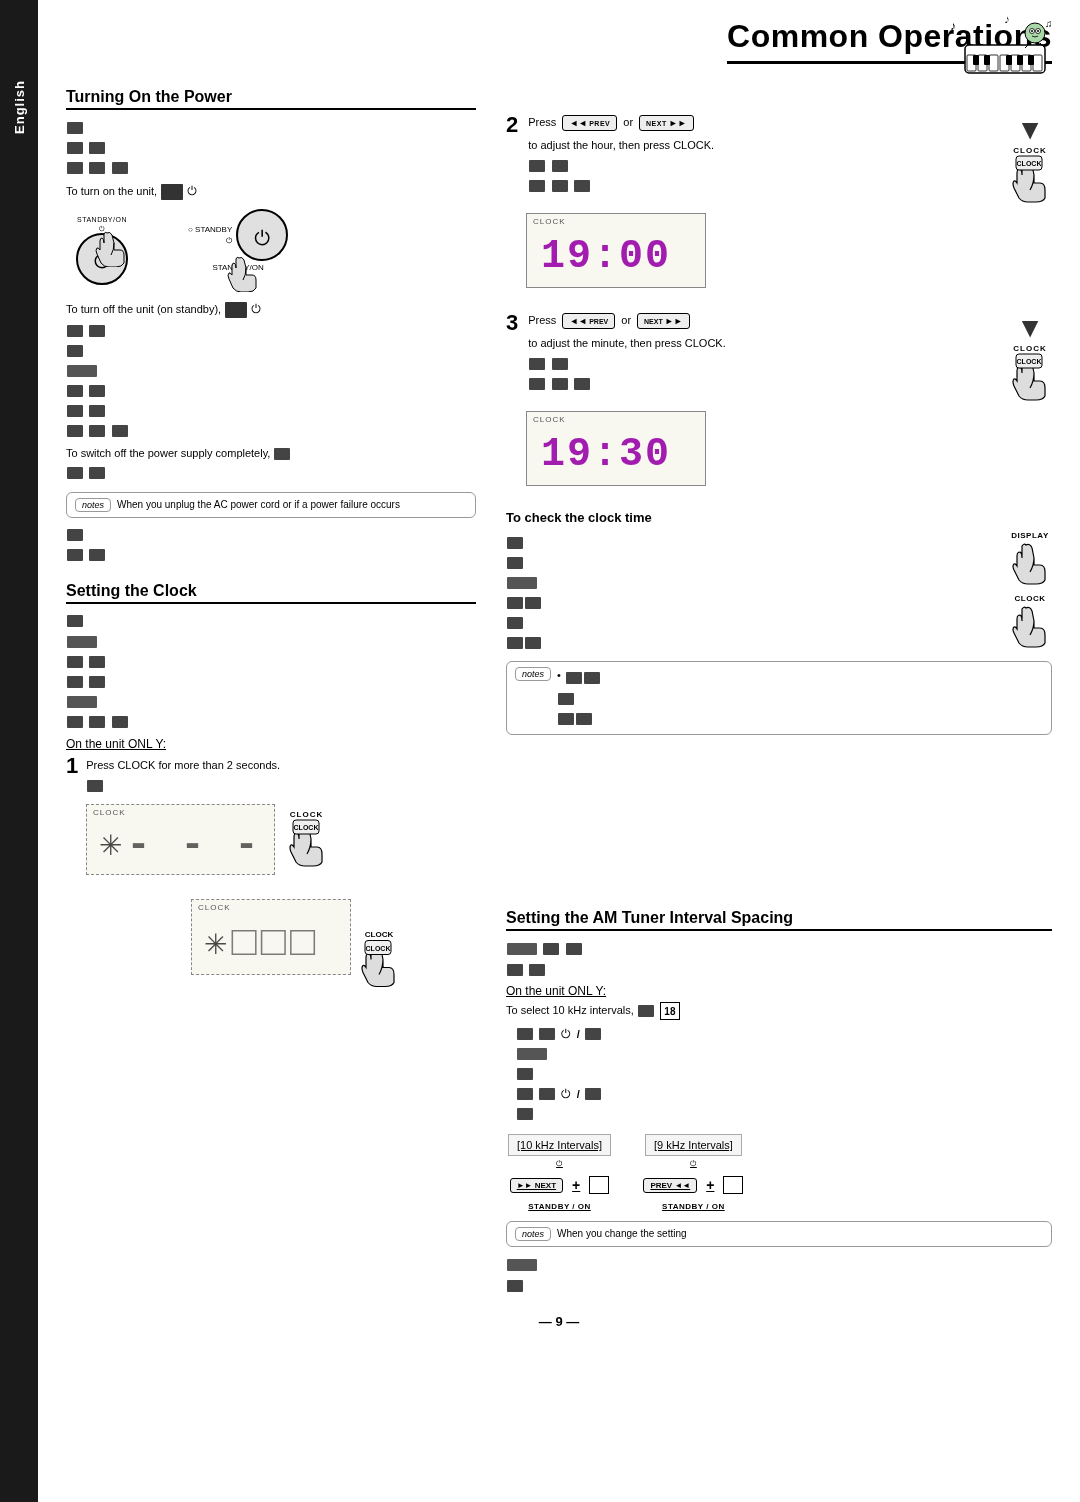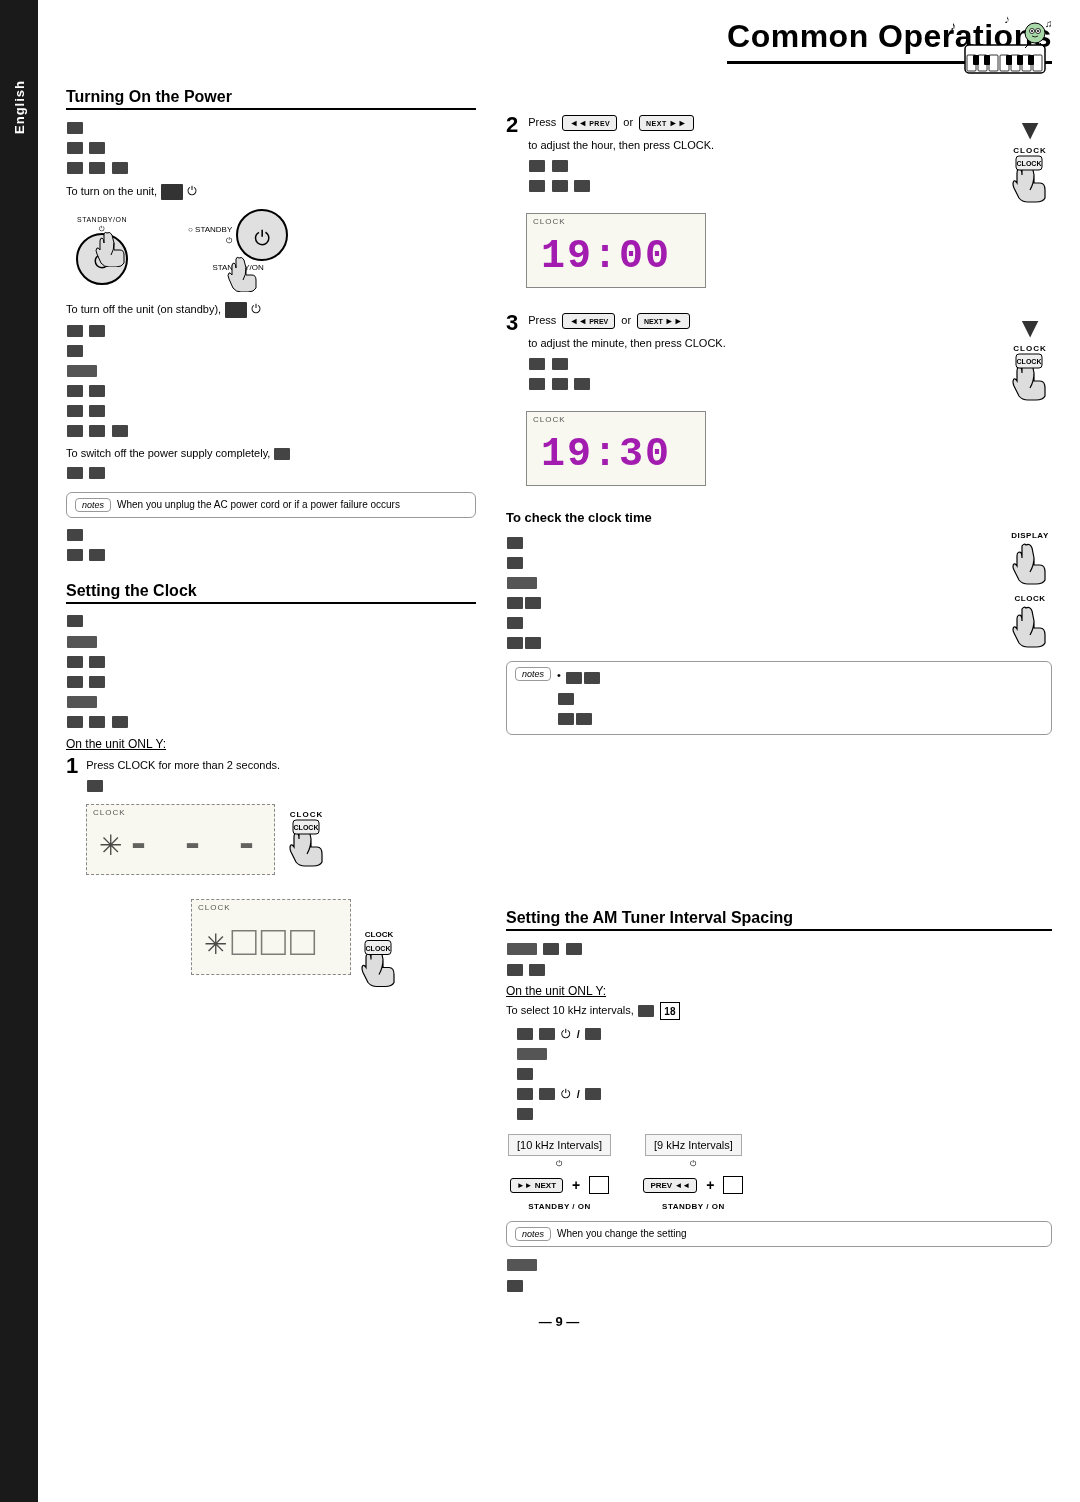--- a/index.html
+++ b/index.html
@@ -762,21 +762,21 @@
 
       <div style="margin:2px 0 2px 10px;">
         <span class="ic"></span>
         <span class="ic"></span>
         <span style="font-size:12px;">⏻</span>
         <span style="font-size:11px; font-weight:bold; margin-left:2px;">/</span>
         <span class="ic"></span>
       </div>
       <div style="margin:2px 0 2px 10px;"><span class="ic"></span></div>
 
-      <div style="display:flex; gap:30px; margin:10px 0;">
+      <div style="display:flex; gap:30px; margin:10px 0;text-decoration:underline;">
 
         <div style="display:flex; flex-direction:column; align-items:center;">
           <div class="interval-box">[10 kHz Intervals]</div>
           <div style="font-size:8px; letter-spacing:0.5px; margin:1px 0;">⏻</div>
           <div class="combo-btn-row">
             <span class="nav-btn">
               <span style="font-size:8px;">►► NEXT</span>
             </span>
             <span class="plus-sym">+</span>
             <span style="display:inline-block; width:20px; height:18px; border:1.5px solid #000; background:#fff; vertical-align:middle;"></span>

